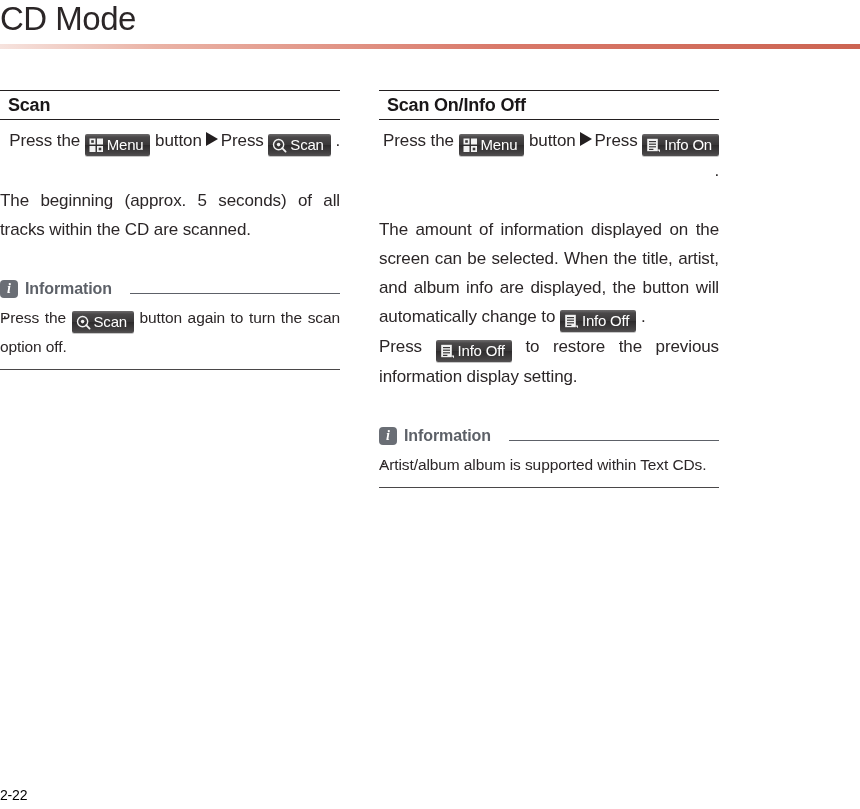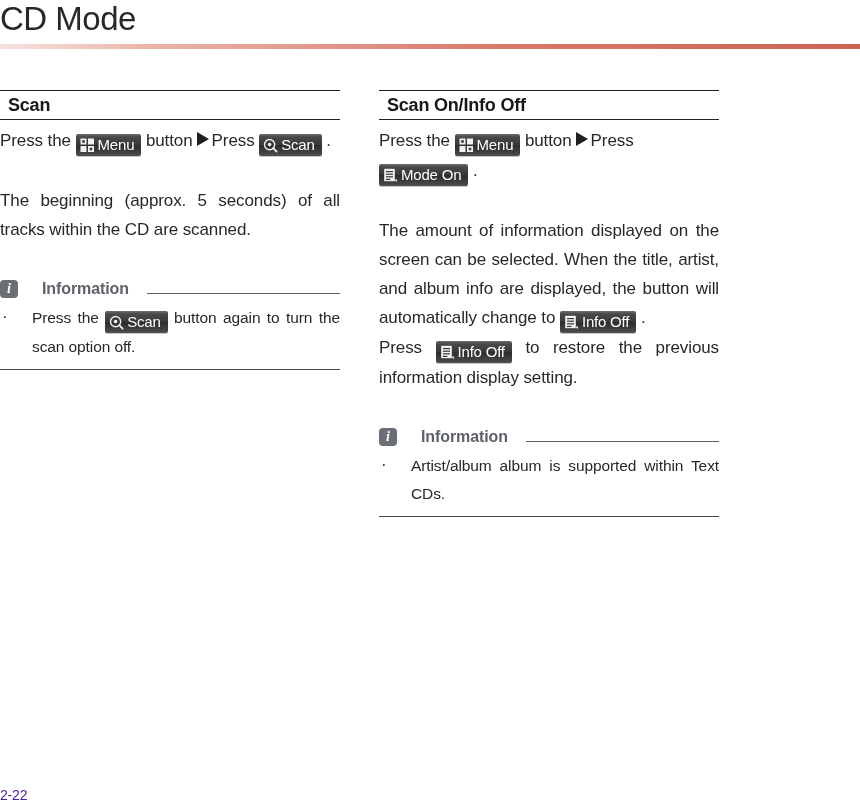--- a/index.html
+++ b/index.html
@@ -69,21 +69,21 @@
 
   
   p.body {
     margin: 0;
     font-size: 17px;
     line-height: 29px;
     color: #2b2627;
     text-align: justify;
     letter-spacing: -0.1px;
   }
-  p.body.nojust { text-align: left; }
+  p.body.nojust { text-align: right; }
   .gap-md { height: 30px; }
   .gap-lg { height: 36px; }
 
   
   .key {
     display: inline-block;
     vertical-align: -4px;
     background: linear-gradient(to bottom, #6d6b6c 0%, #4a4849 14%, #3a3839 48%, #2e2c2d 52%, #454344 88%, #545253 100%);
     color: #ffffff;
     font-size: 15px;
@@ -132,39 +132,39 @@
     font-weight: bold;
     font-size: 14px;
     line-height: 18px;
     text-align: center;
     flex: 0 0 auto;
   }
   .info-title {
     font-size: 16px;
     font-weight: bold;
     color: #5d6168;
-    margin-left: 24px;
+    margin-left: 7px;
     letter-spacing: -0.1px;
     flex: 0 0 auto;
   }
   .info-rule {
     flex: 1 1 auto;
     height: 1px;
     background: #5d6168;
     margin-left: 18px;
     margin-top: 9px;
   }
   ul.info-list {
     list-style: none;
     margin: 6px 0 0 0;
     padding: 0;
   }
   ul.info-list li {
     position: relative;
-    padding-left: 32px;
+    padding-left: 0;
     font-size: 15.5px;
     line-height: 28px;
     color: #2b2627;
     text-align: justify;
     letter-spacing: -0.1px;
   }
   ul.info-list li:before {
     content: "\00B7";
     position: absolute;
     left: 2px;
@@ -177,21 +177,21 @@
     background: #4a4849;
     margin-top: 8px;
   }
 
   
   .page-number {
     position: absolute;
     left: 0px;
     bottom: 6px;
     font-size: 14px;
-    color: #4c1d95;
+    color: #000000;
     letter-spacing: -0.2px;
   }
 </style>
 </head>
 <body>
 
 <div class="page-title">CD Mode</div>
 <div class="header-rule"></div>
 
 <div class="columns">
@@ -256,21 +256,21 @@
               <rect x="2.2" y="2.2" width="2.6" height="2.6" fill="#3a3839"></rect>
               <rect x="9.7" y="9.7" width="2.6" height="2.6" fill="#3a3839"></rect>
             </svg></span><span class="klabel">Menu</span></span> <span>button</span><span class="arrow"></span><span>Press</span>
       <span class="key"><span class="kicon"><svg width="15" height="15" viewBox="0 0 15 15">
               <rect x="1.2" y="0.8" width="10.6" height="12.4" fill="#f2f2f2"></rect>
               <rect x="3" y="3" width="7" height="1.2" fill="#3a3839"></rect>
               <rect x="3" y="5.6" width="7" height="1.2" fill="#3a3839"></rect>
               <rect x="3" y="8.2" width="7" height="1.2" fill="#3a3839"></rect>
               <rect x="3" y="10.8" width="4.4" height="1.2" fill="#3a3839"></rect>
               <path d="M11.2 11.4 L14 11.4 L14 14.2 Z" fill="#f2f2f2"></path>
-            </svg></span><span class="klabel">Mode On</span></span> <span>.</span></p>
+            </svg></span><span class="klabel">Info On</span></span> <span>.</span></p>
 
     <div class="gap-md"></div>
 
     <p class="body"><span>The amount of information displayed on the screen can be selected. When the title, artist, and album info are displayed, the button will automatically change to</span>
       <span class="key"><span class="kicon"><svg width="15" height="15" viewBox="0 0 15 15">
               <rect x="1.2" y="0.8" width="10.6" height="12.4" fill="#f2f2f2"></rect>
               <rect x="3" y="3" width="7" height="1.2" fill="#3a3839"></rect>
               <rect x="3" y="5.6" width="7" height="1.2" fill="#3a3839"></rect>
               <rect x="3" y="8.2" width="7" height="1.2" fill="#3a3839"></rect>
               <rect x="3" y="10.8" width="4.4" height="1.2" fill="#3a3839"></rect>

